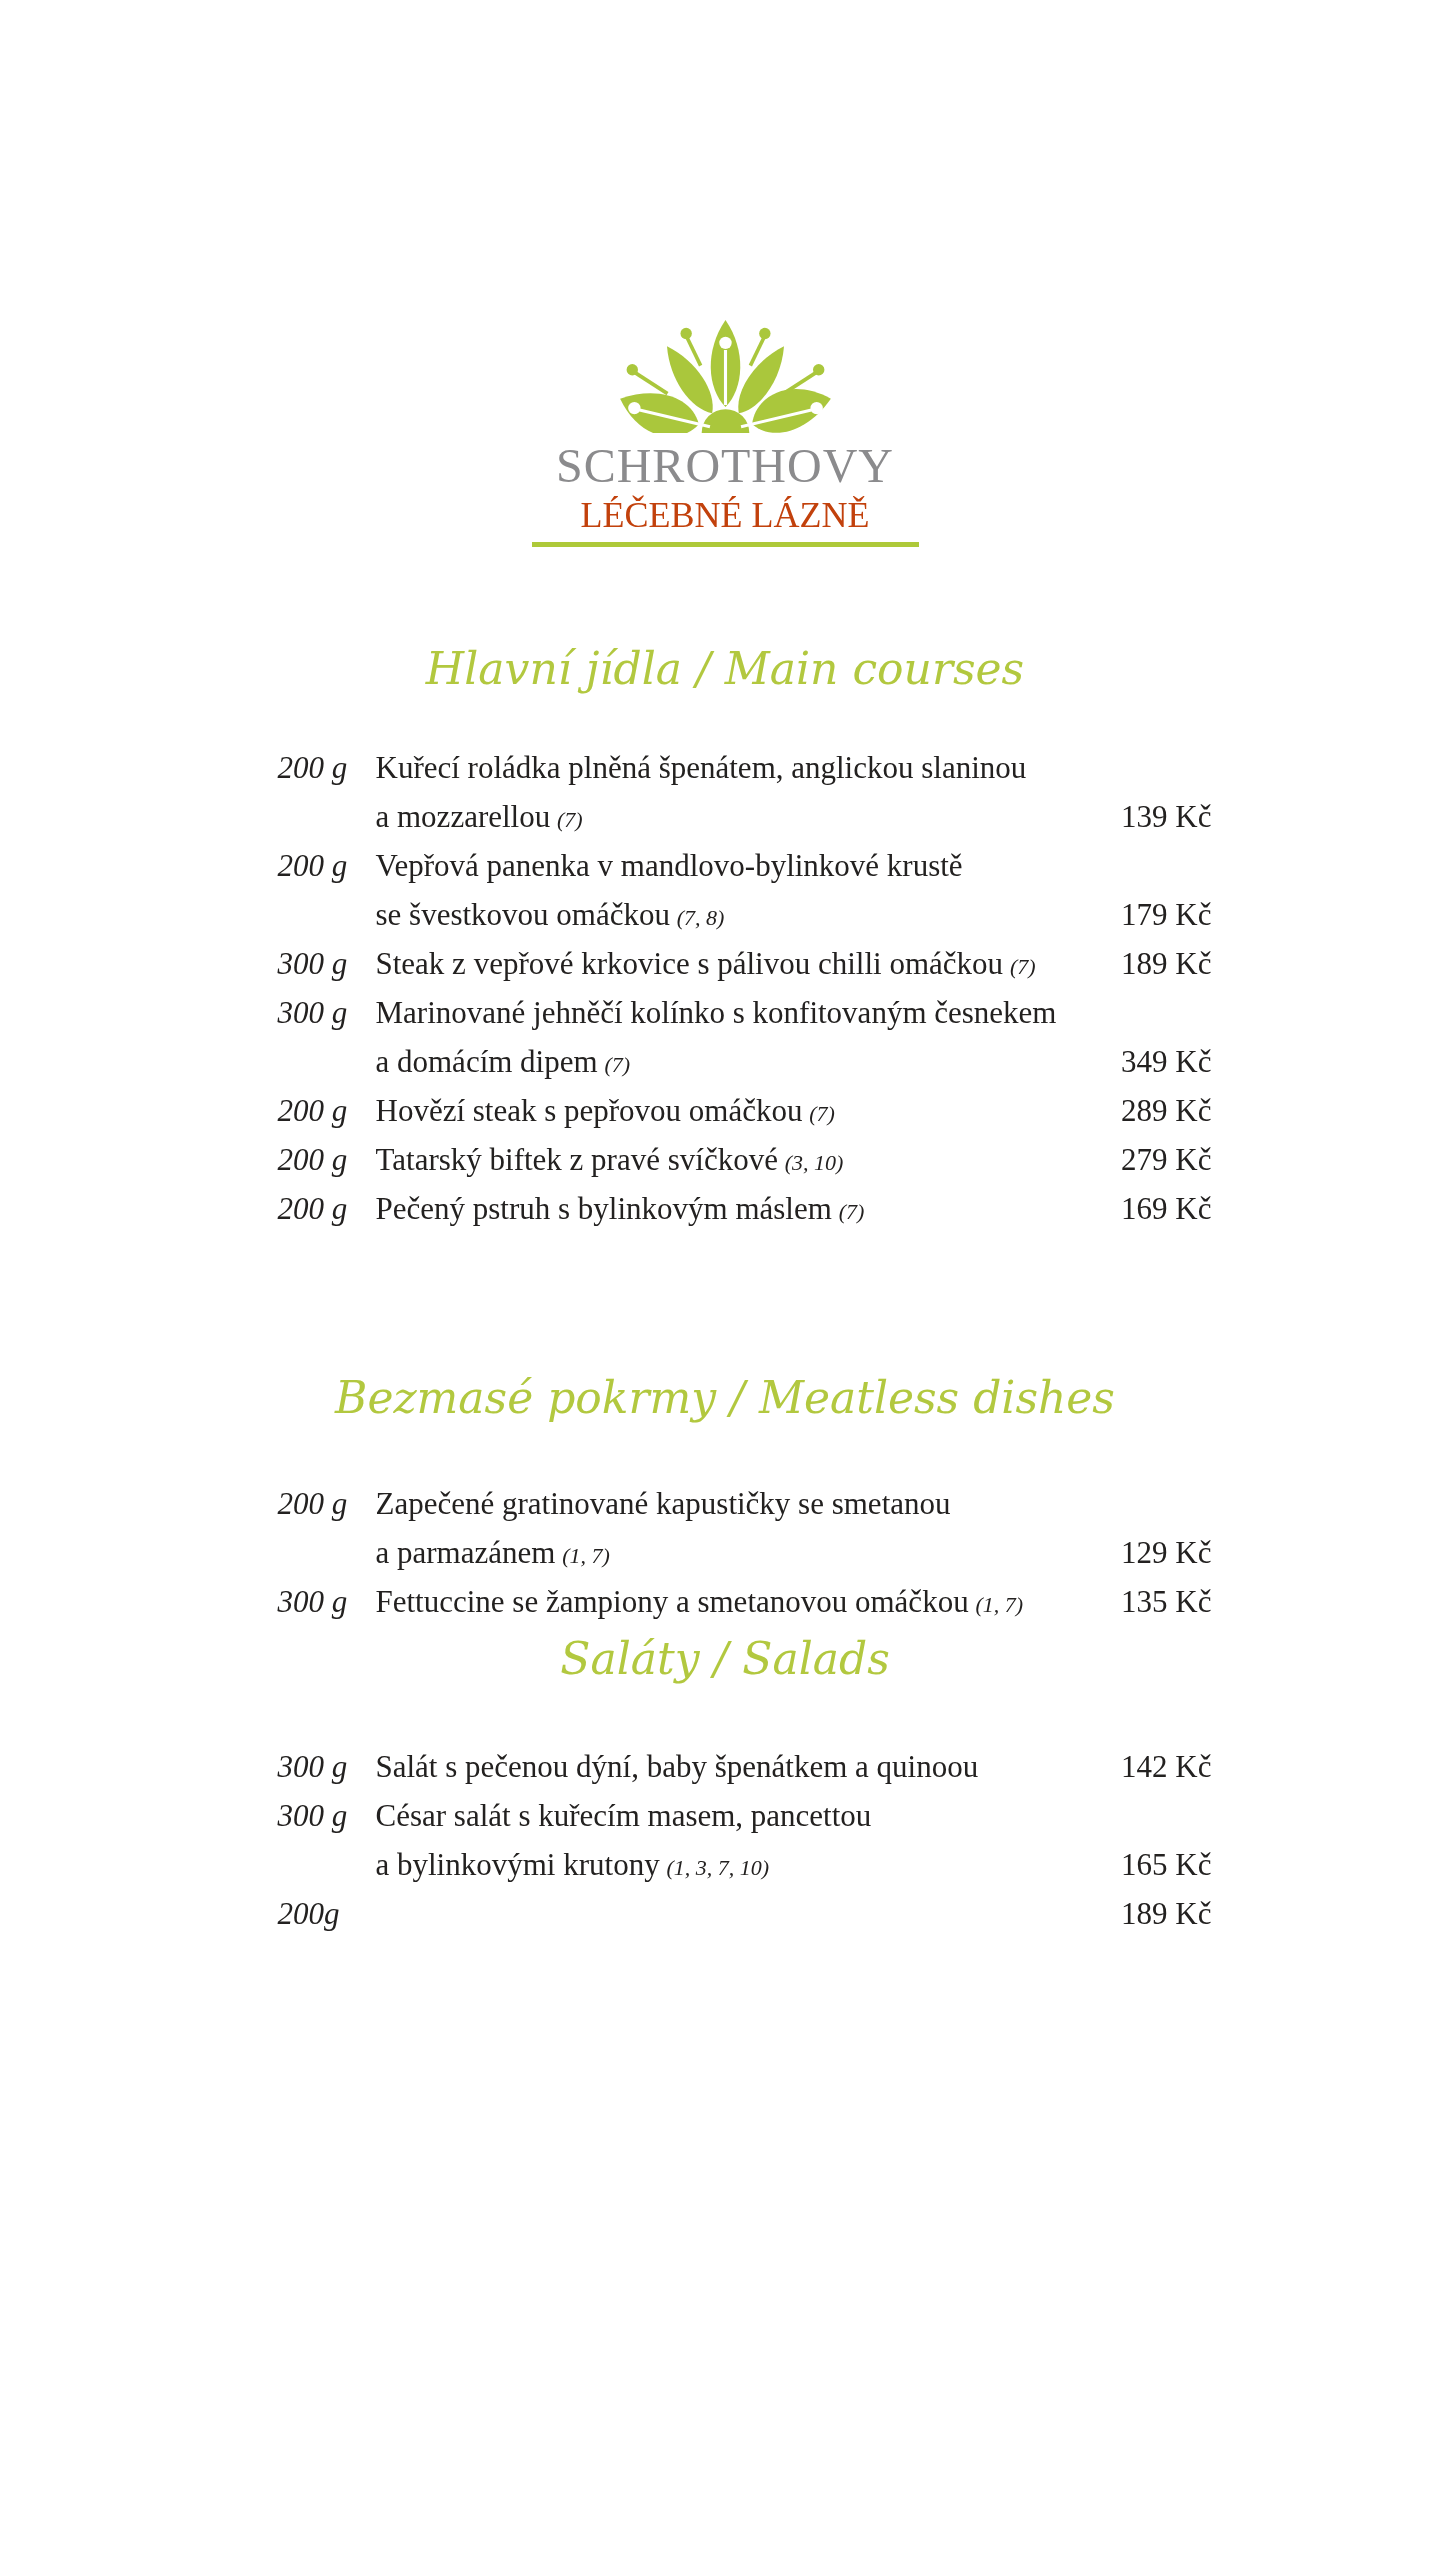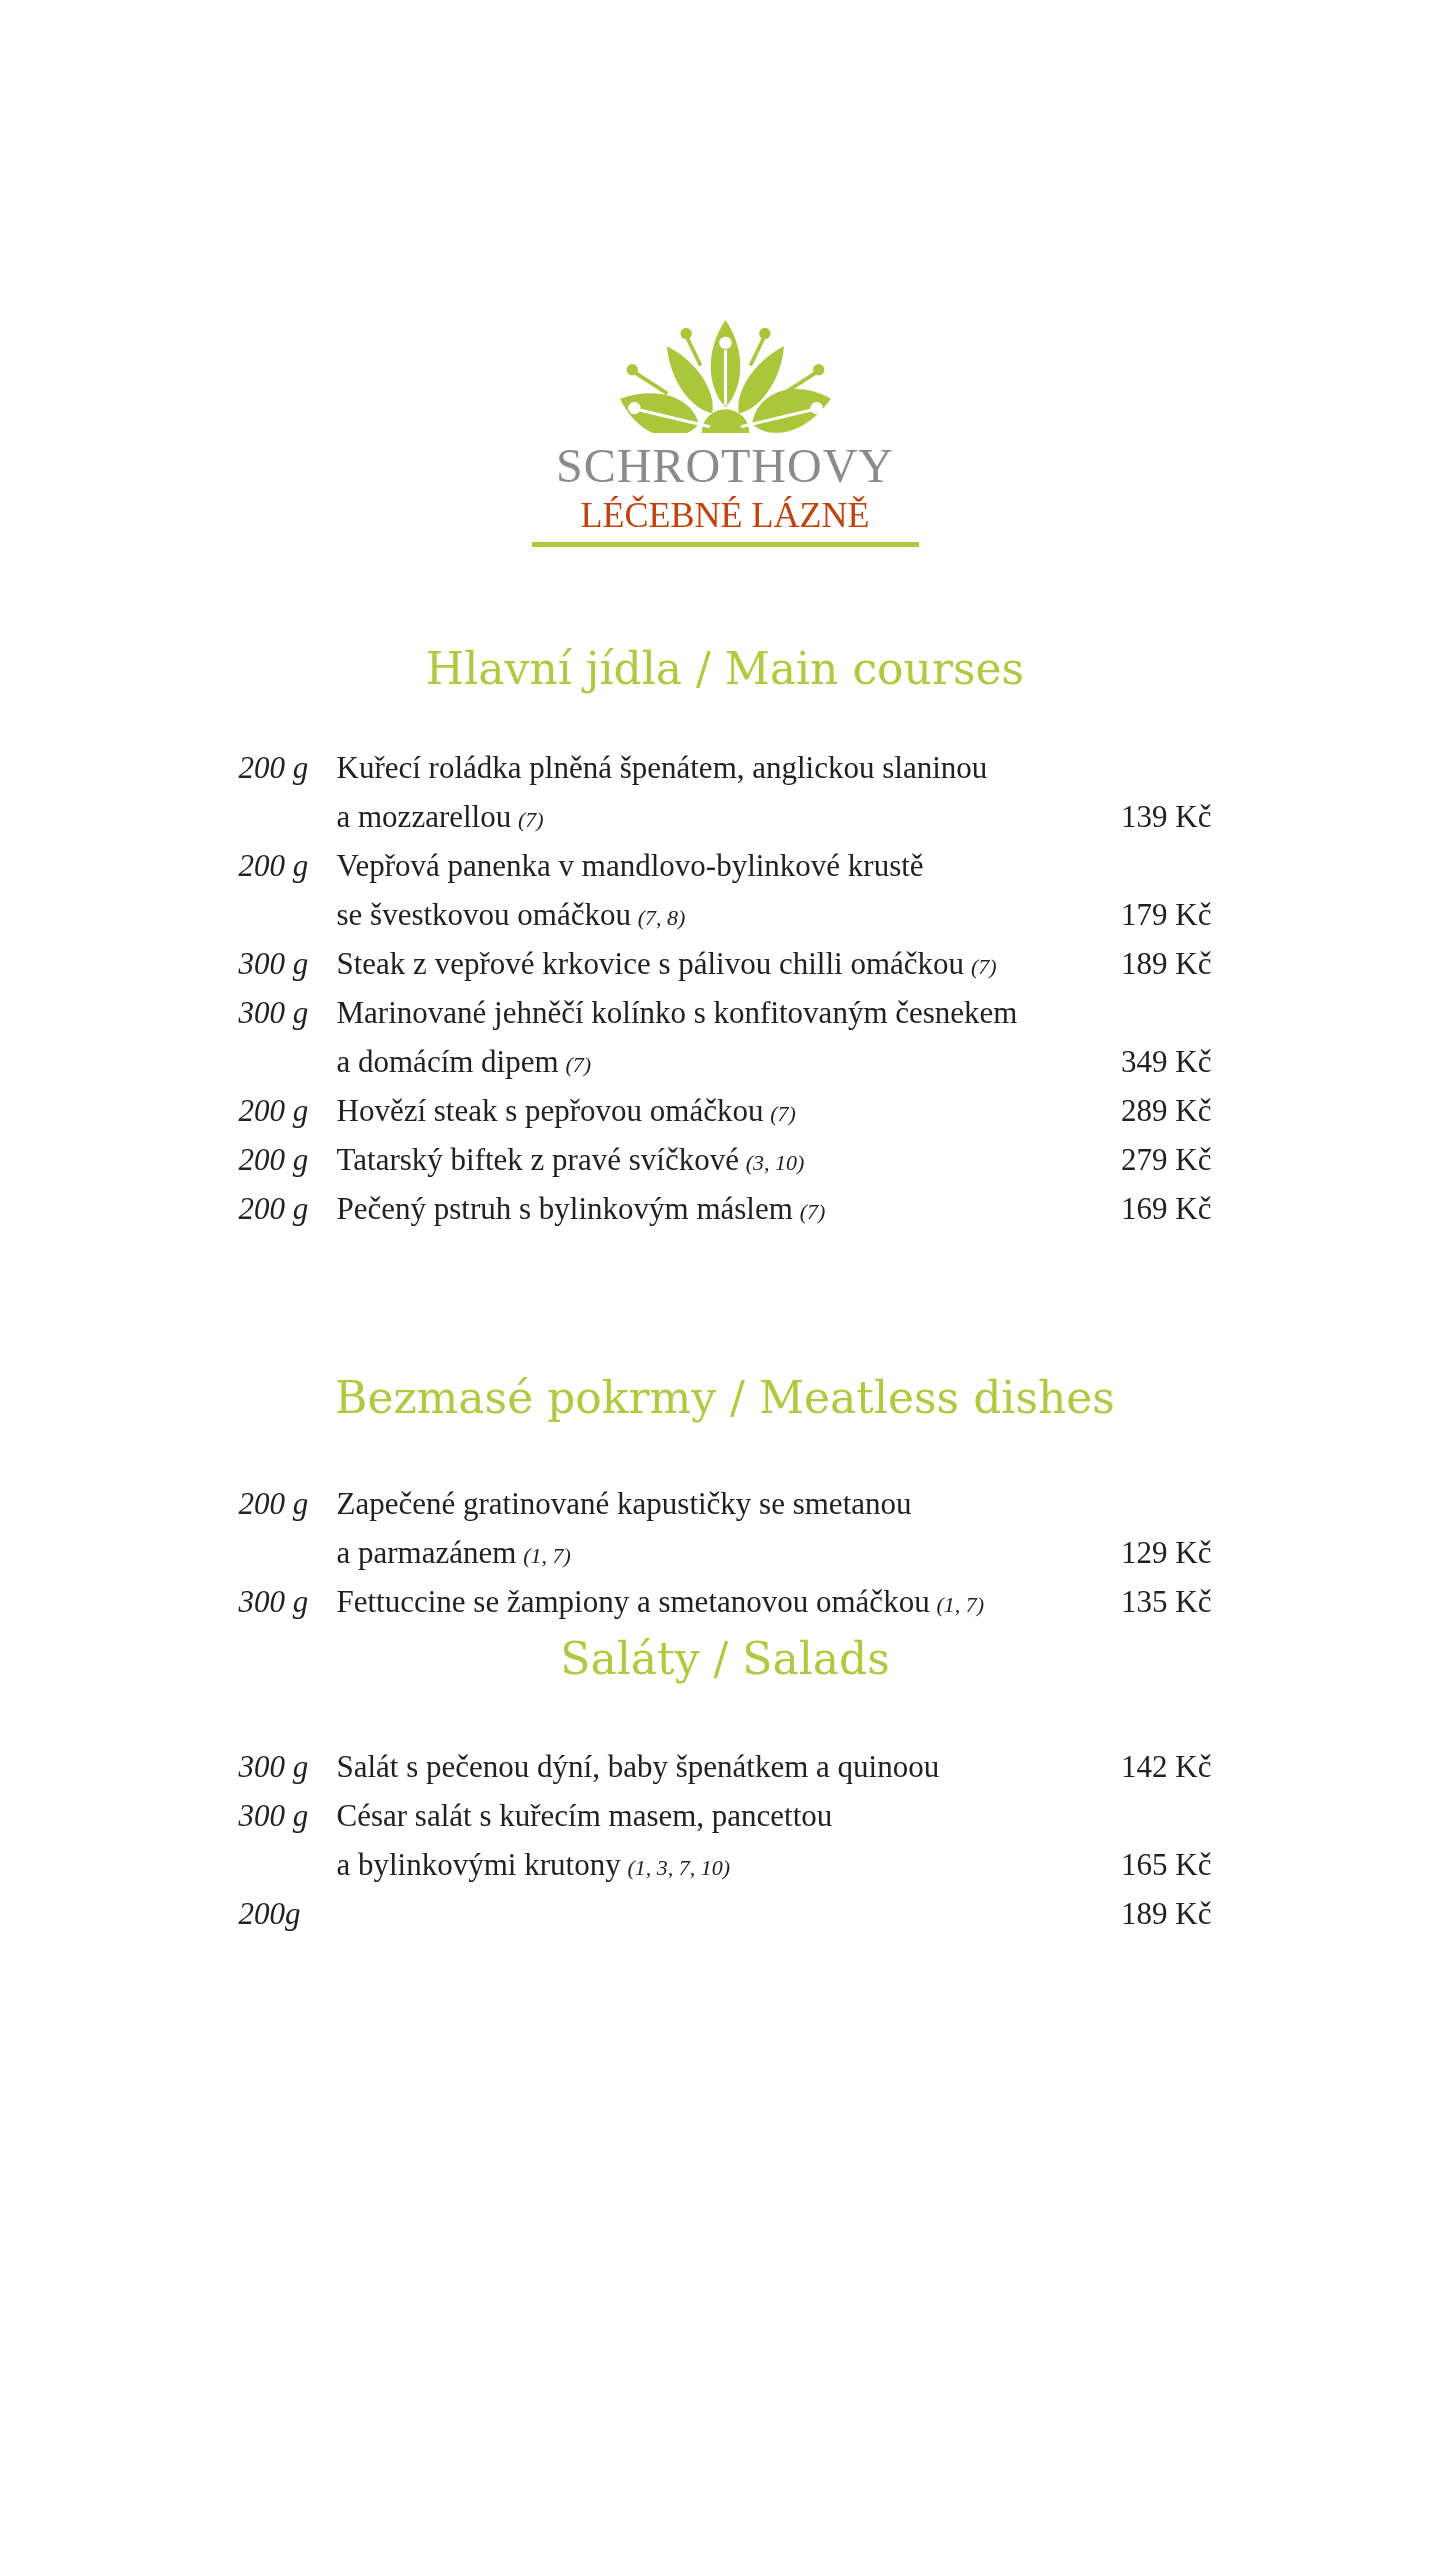--- a/index.html
+++ b/index.html
@@ -20,34 +20,34 @@
   .brand-rule{
     width:387px; height:4.8px; background:#aec939; margin:8.7px auto 8.7px auto;
   }
   .brand3{
     font-size:28px; line-height:1; color:#8b8b8d;
     letter-spacing:0.44em; text-indent:0.44em; font-weight:normal;
   }
   .menu{ width:973px; margin:0 auto; }
   .section-heading{
     font-family:"DejaVu Serif","Liberation Serif",serif;
-    font-weight:normal;
+    font-style:italic; font-weight:normal;
     color:#b2c83f; font-size:44px; line-height:62px;
     text-align:center; margin:0;
   }
   .heading-1{ margin-top:91px; }
   .heading-2{ margin-top:132px; }
   .heading-3{ }
   .rows-1{ margin-top:45px; }
   .rows-2{ margin-top:52px; }
   .rows-3{ margin-top:54px; }
   .menu-row{
     display:flex; align-items:baseline; line-height:46px; font-size:31px;
   }
-  .weight{ width:98px; flex:0 0 98px; font-style:italic; }
+  .weight{ width:98px; flex:0 0 98px; font-style:italic;margin-left:39px; }
   .dish{ flex:1 1 auto; padding-right:19.4px; }
   .allergens{ font-style:italic; font-size:22px; margin-left:6.8px; }
   .price{ flex:0 0 auto; margin-left:auto; text-align:center; white-space:nowrap; }
 </style>
 </head>
 <body>
 
 <header class="logo">
 
   <svg class="flower-svg" width="291" height="116" viewBox="10 26 280 112" xmlns="http://www.w3.org/2000/svg" aria-hidden="true">

